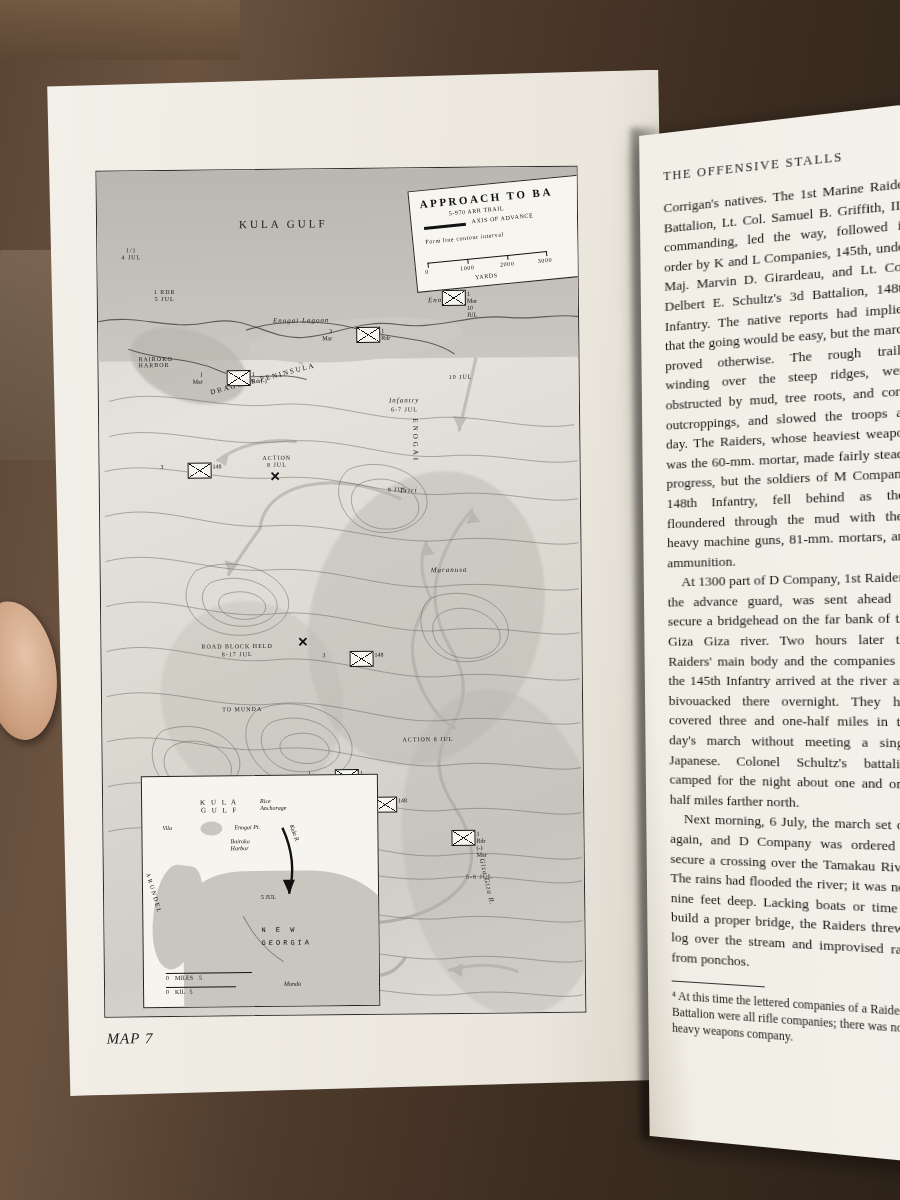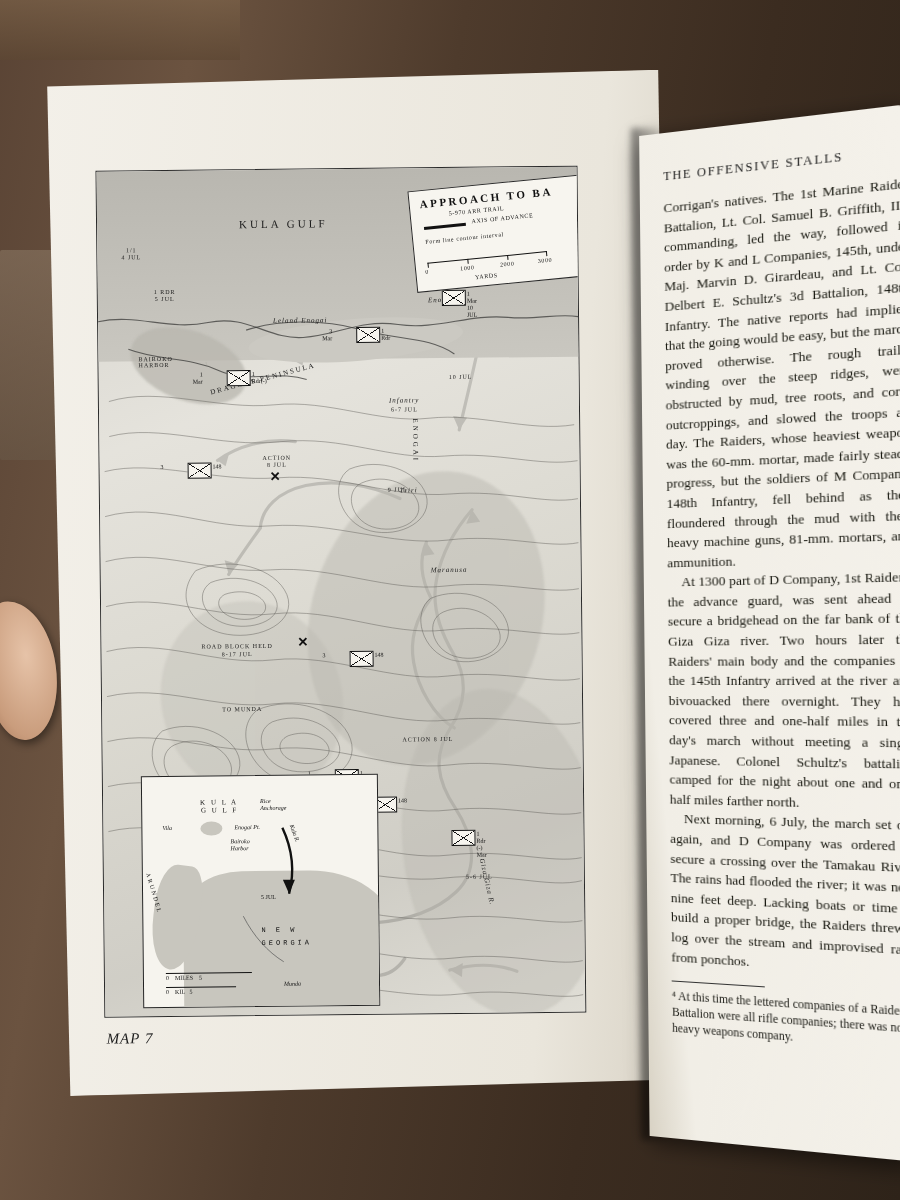--- a/index.html
+++ b/index.html
@@ -212,21 +212,21 @@
         <polygon points="84,164 78,152 90,152"></polygon>
         <path class="thin" d="M96,130 C100,152 104,172 108,194"></path>
 
         <path d="M345,802 C368,796 392,796 412,804"></path>
         <polygon points="345,802 358,795 357,809"></polygon>
       </svg>
 
       
       <div class="maplabel lg" style="left:142px;top:48px;">KULA  GULF</div>
       <div class="maplabel sm italic" style="left:330px;top:128px;">Enogai In.</div>
-      <div class="maplabel sm italic" style="left:175px;top:147px;">Leland Enogai</div>
+      <div class="maplabel sm italic" style="left:175px;top:147px;">Enogai Lagoon</div>
 
       <div class="maplabel tiny" style="left:40px;top:185px;width:60px;white-space:normal;letter-spacing:1px;">BAIROKO HARBOR</div>
       <div class="maplabel sm" style="left:110px;top:205px;transform:rotate(-14deg);letter-spacing:2px;">DRAGONS PENINSULA</div>
       <div class="maplabel sm" style="left:320px;top:250px;transform:rotate(90deg);transform-origin:left top;letter-spacing:3px;">ENOGAI</div>
       <div class="maplabel sm italic" style="left:300px;top:318px;">Triri</div>
       <div class="maplabel sm italic" style="left:330px;top:398px;">Maranusa</div>
       <div class="maplabel sm italic" style="left:290px;top:228px;">Infantry</div>
       <div class="maplabel tiny" style="left:120px;top:536px;">TO MUNDA</div>
       <div class="maplabel sm italic" style="left:248px;top:620px;transform:rotate(72deg);transform-origin:left top;">Tamakau  R.</div>
       <div class="maplabel sm italic" style="left:382px;top:690px;transform:rotate(78deg);transform-origin:left top;">Giza Giza R.</div>

